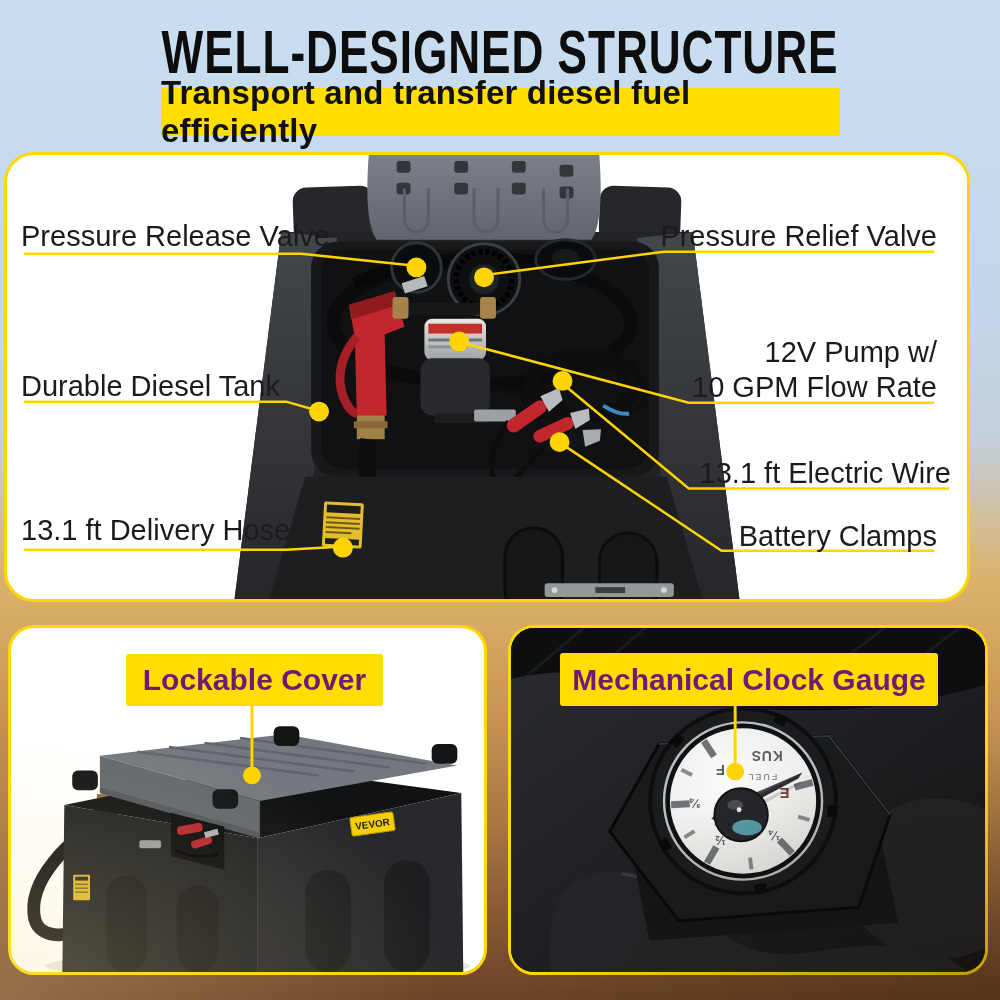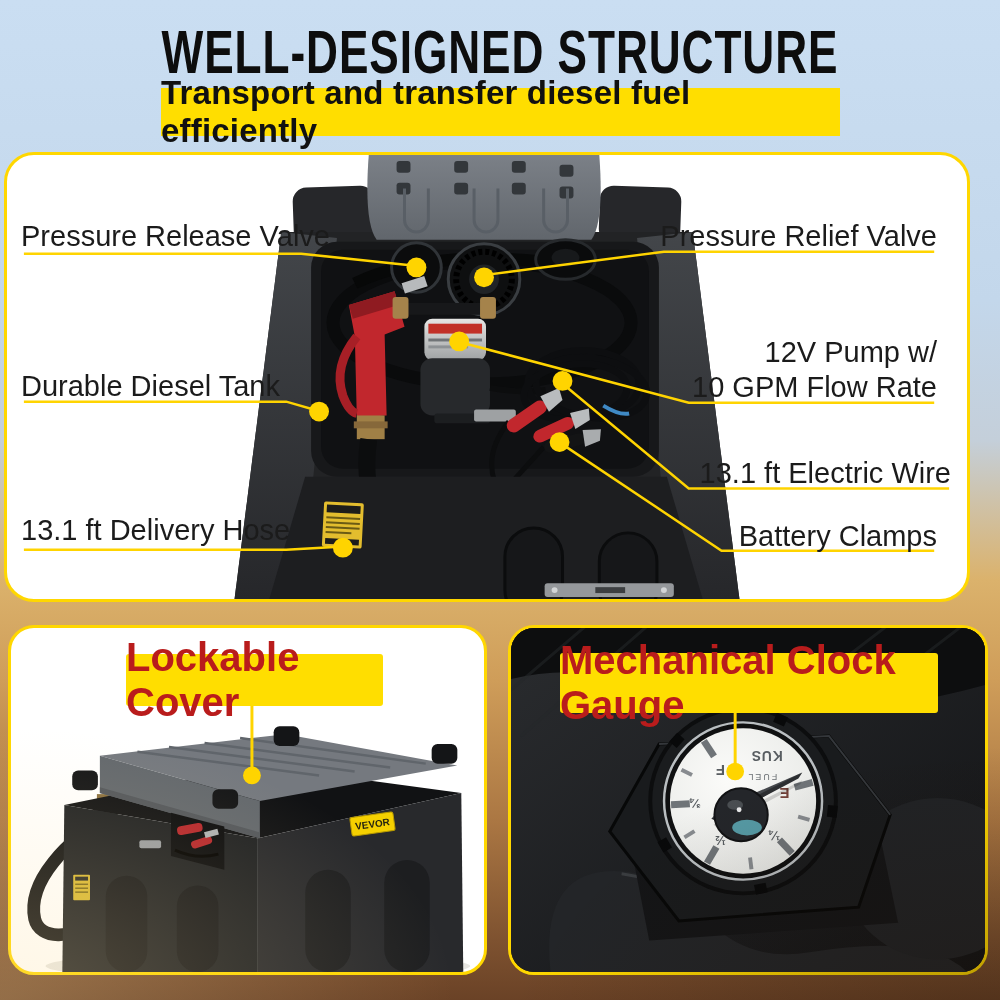--- a/index.html
+++ b/index.html
@@ -33,24 +33,24 @@
   .panel-main{left:4px;top:152px;width:966px;height:450px;border-radius:30px;}
   .panel-bl{left:8px;top:625px;width:479px;height:350px;border-radius:26px;}
   .panel-br{left:508px;top:625px;width:480px;height:350px;border-radius:26px;background:#17181a;}
   .art{position:absolute;inset:0;width:100%;height:100%;}
   .callout{
     position:absolute;font-size:29px;color:#1b1b1b;line-height:35px;white-space:nowrap;
   }
   .callout.right{text-align:right;}
   .feature-tag{
     position:absolute;background:#FFDE00;display:flex;align-items:center;justify-content:center;
-    font-size:40px;font-weight:bold;color:#b91c1c;border-radius:3px;z-index:3;
+    font-size:30px;font-weight:bold;color:#701a75;border-radius:3px;z-index:3;
   }
   .tag-bl{left:115px;top:26px;width:257px;height:52px;}
-  .tag-br{left:49px;top:25px;width:378px;height:60px;}
+  .tag-br{left:49px;top:25px;width:378px;height:53px;}
 </style>
 </head>
 <body>
 
 <div class="canvas">
 
   <div class="page-title">WELL-DESIGNED STRUCTURE</div>
   <div class="subtitle-banner">Transport and transfer diesel fuel efficiently</div>
 
   <div class="panel panel-main">

